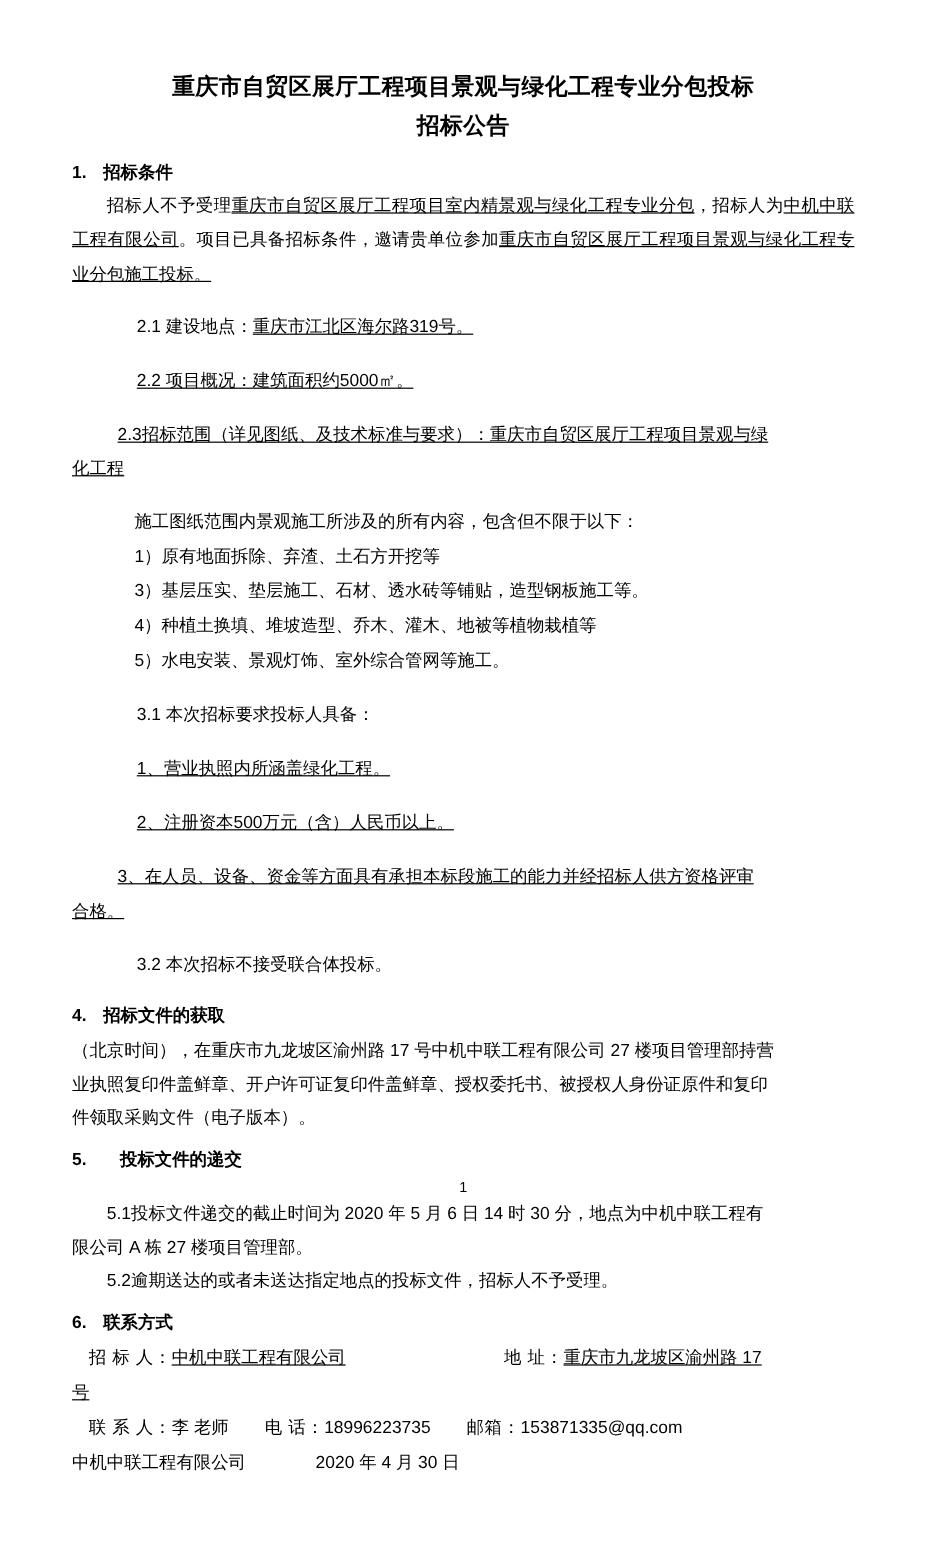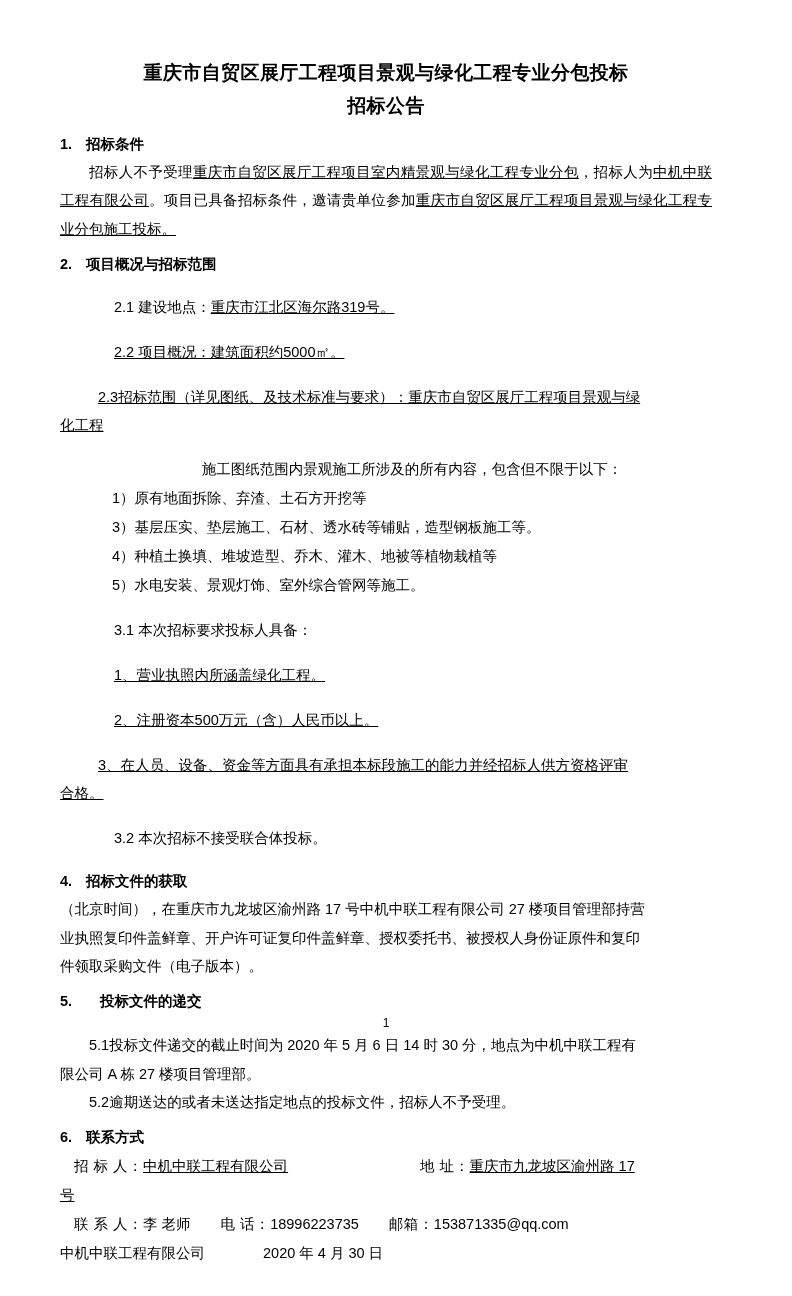--- a/index.html
+++ b/index.html
@@ -99,36 +99,33 @@
     <span class="line2">招标公告</span>
   </div>
 
   <div class="sec-head">
     <span class="num">1.</span><span>招标条件</span>
   </div>
   <p class="para indent1">
     <span>招标人不予受理</span><span class="u">重庆市自贸区展厅工程项目室内精景观与绿化工程专业分包</span><span>，招标人为</span><span class="u">中机中联工程有限公司</span><span>。项目已具备招标条件，邀请贵单位参加</span><span class="u">重庆市自贸区展厅工程项目景观与绿化工程专业分包施工投标。</span>
   </p>
 
-  <div class="sec-head">
-    <span class="num">2.</span><span>项目概况与招标范围</span>
-  </div>
   <p class="sub-head">
     <span>2.1 建设地点：</span><span class="u">重庆市江北区海尔路319号。</span>
   </p>
   <p class="sub-head">
     <span class="u">2.2 项目概况：建筑面积约5000㎡。</span>
   </p>
   <p class="para" style="padding-left:38px;">
     <span class="u">2.3招标范围（详见图纸、及技术标准与要求）：重庆市自贸区展厅工程项目景观与绿</span>
   </p>
   <p class="para" style="padding-left:0;">
     <span class="u">化工程</span>
   </p>
-  <p class="list-para" style="padding-left:52px; margin-top:16px;text-align:center;">施工图纸范围内景观施工所涉及的所有内容，包含但不限于以下：</p>
+  <p class="list-para" style="padding-left:52px; margin-top:16px;">施工图纸范围内景观施工所涉及的所有内容，包含但不限于以下：</p>
   <p class="list-para">1）原有地面拆除、弃渣、土石方开挖等</p>
   <p class="list-para">3）基层压实、垫层施工、石材、透水砖等铺贴，造型钢板施工等。</p>
   <p class="list-para">4）种植土换填、堆坡造型、乔木、灌木、地被等植物栽植等</p>
   <p class="list-para">5）水电安装、景观灯饰、室外综合管网等施工。</p>
 
   <p class="sub-head">3.1  本次招标要求投标人具备：</p>
   <p class="sub-head">
     <span class="u">1、营业执照内所涵盖绿化工程。</span>
   </p>
   <p class="sub-head">

